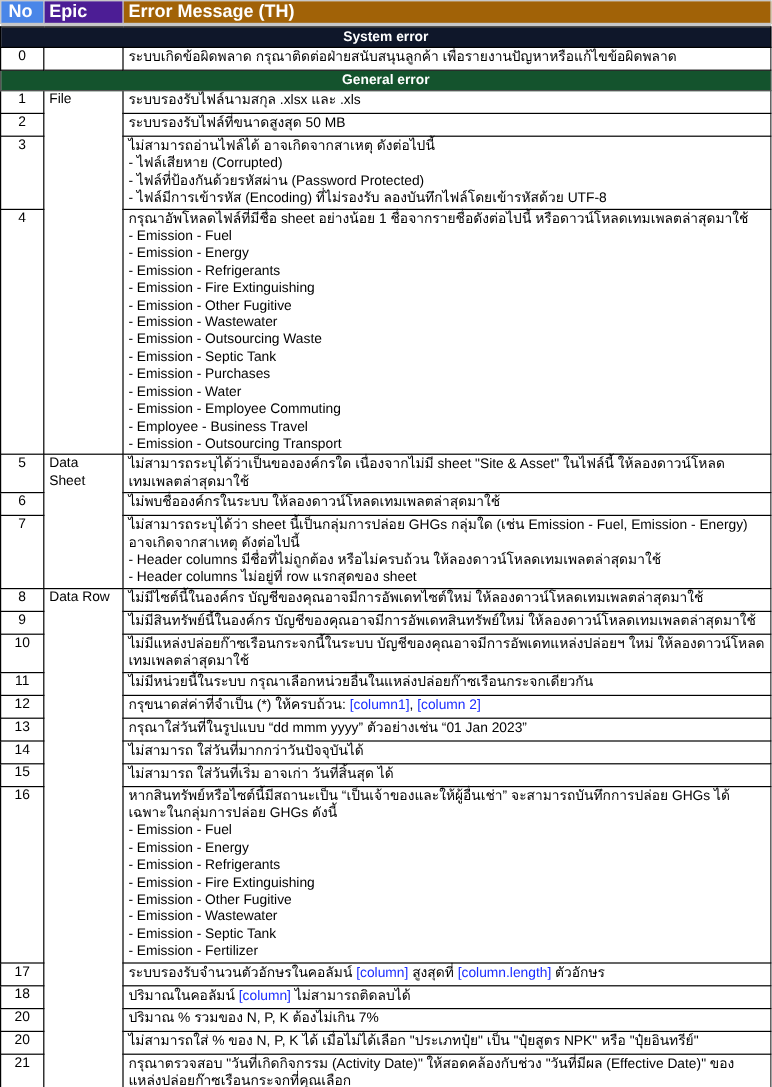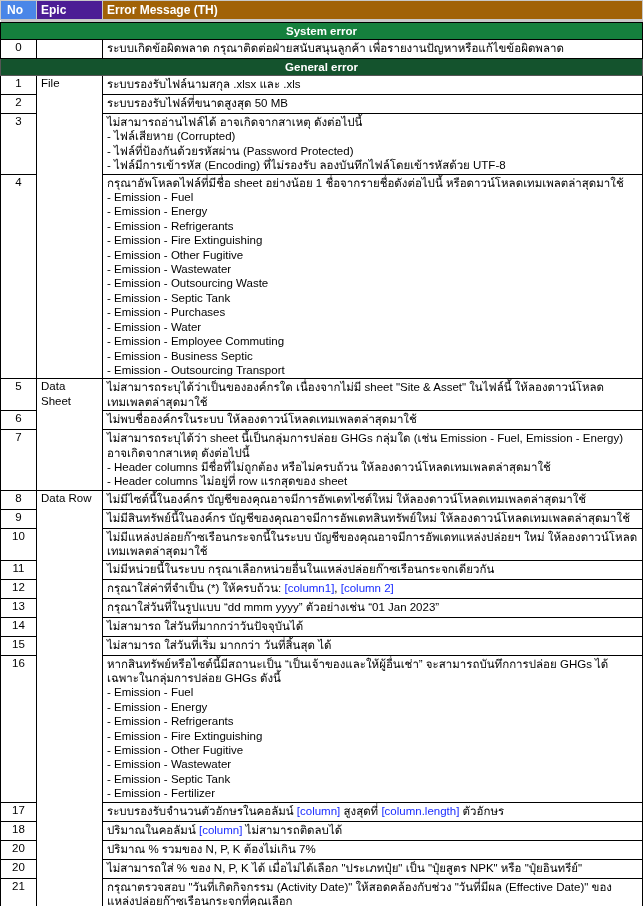--- a/index.html
+++ b/index.html
@@ -2,27 +2,27 @@
 <html><head>
 <meta charset="utf-8">
 <style>
   html, body { margin: 0; padding: 0; background: #ffffff; }
   body { width: 643px; height: 906px; overflow: hidden; font-family: "Liberation Sans", "DejaVu Sans", sans-serif; font-size: 11.5px; color: #000; }
   table { border-collapse: collapse; width: 642px; table-layout: fixed; }
   td, th { border: 1px solid #000; padding: 0 4px; vertical-align: top; line-height: 14.4px; }
   col.c-no { width: 36px; }
   col.c-epic { width: 66px; }
   col.c-msg { width: 540px; }
-  th { color: #fff; font-weight: bold; text-align: left; height: 18px; line-height: 18px; border-color: #c8c8c8; font-size: 12px; }
+  th { color: #fff; font-weight: bold; text-align: left; height: 18px; line-height: 18px; border-color: #c8c8c8; font-size: 15px; }
   th.h-no { background: #4a86e8; text-align: left; padding-left: 6px; }
   th.h-epic { background: #4c1d95; }
   th.h-msg { background: #a16207; }
   tr.gap td { height: 2px; padding: 0; border: none; background: #c8c8c8; line-height: 2px; }
   td.section { text-align: center; font-weight: bold; color: #fff; height: 16px; line-height: 16px; }
-  td.sec-black { background: #15803d; }
+  td.sec-black { background: #0f172a; }
   td.sec-gray { background: #14532d; border-color: #555; }
   td.no { text-align: center; }
   td.epic { }
   td.msg { padding-top: 1px; padding-bottom: 1px; margin-left: 12px; }
   .ph { color: #1a2cff; }
   .line { display: block; }
   .r-single td { height: 16px; }
 </style>
 </head>
 <body>
@@ -88,21 +88,21 @@
           <span class="line">- Emission - Energy</span>
           <span class="line">- Emission - Refrigerants</span>
           <span class="line">- Emission - Fire Extinguishing</span>
           <span class="line">- Emission - Other Fugitive</span>
           <span class="line">- Emission - Wastewater</span>
           <span class="line">- Emission - Outsourcing Waste</span>
           <span class="line">- Emission - Septic Tank</span>
           <span class="line">- Emission - Purchases</span>
           <span class="line">- Emission - Water</span>
           <span class="line">- Emission - Employee Commuting</span>
-          <span class="line">- Emission - Business Septic</span>
+          <span class="line">- Employee - Business Travel</span>
           <span class="line">- Emission - Outsourcing Transport</span>
         </td>
     </tr>
 
     <tr>
       <td class="no">5</td>
       <td class="epic" rowspan="3">Data Sheet</td>
       <td class="msg">
           <span class="line">ไม่สามารถระบุได้ว่าเป็นขององค์กรใด เนื่องจากไม่มี sheet "Site &amp; Asset" ในไฟล์นี้ ให้ลองดาวน์โหลดเทมเพลตล่าสุดมาใช้</span>
         </td>
@@ -142,38 +142,38 @@
         </td>
     </tr>
     <tr class="r-single">
       <td class="no">11</td>
       <td class="msg">
           <span class="line">ไม่มีหน่วยนี้ในระบบ กรุณาเลือกหน่วยอื่นในแหล่งปล่อยก๊าซเรือนกระจกเดียวกัน</span>
         </td>
     </tr>
     <tr class="r-single">
       <td class="no">12</td>
-      <td class="msg"><span>กรุณาใส่ค่าที่จำเป็น (*) ให้ครบถ้วน: </span><span class="ph">[column1]</span><span>, </span><span class="ph">[column 2]</span></td>
+      <td class="msg"><span>กรุขนาดส่ค่าที่จำเป็น (*) ให้ครบถ้วน: </span><span class="ph">[column1]</span><span>, </span><span class="ph">[column 2]</span></td>
     </tr>
     <tr class="r-single">
       <td class="no">13</td>
       <td class="msg">
           <span class="line">กรุณาใส่วันที่ในรูปแบบ “dd mmm yyyy” ตัวอย่างเช่น “01 Jan 2023”</span>
         </td>
     </tr>
     <tr class="r-single">
       <td class="no">14</td>
       <td class="msg">
           <span class="line">ไม่สามารถ ใส่วันที่มากกว่าวันปัจจุบันได้</span>
         </td>
     </tr>
     <tr class="r-single">
       <td class="no">15</td>
       <td class="msg">
-          <span class="line">ไม่สามารถ ใส่วันที่เริ่ม มากกว่า วันที่สิ้นสุด ได้</span>
+          <span class="line">ไม่สามารถ ใส่วันที่เริ่ม อาจเก่า วันที่สิ้นสุด ได้</span>
         </td>
     </tr>
     <tr>
       <td class="no">16</td>
       <td class="msg">
           <span class="line">หากสินทรัพย์หรือไซต์นี้มีสถานะเป็น “เป็นเจ้าของและให้ผู้อื่นเช่า” จะสามารถบันทึกการปล่อย GHGs ได้เฉพาะในกลุ่มการปล่อย GHGs ดังนี้</span>
           <span class="line">- Emission - Fuel</span>
           <span class="line">- Emission - Energy</span>
           <span class="line">- Emission - Refrigerants</span>
           <span class="line">- Emission - Fire Extinguishing</span>

